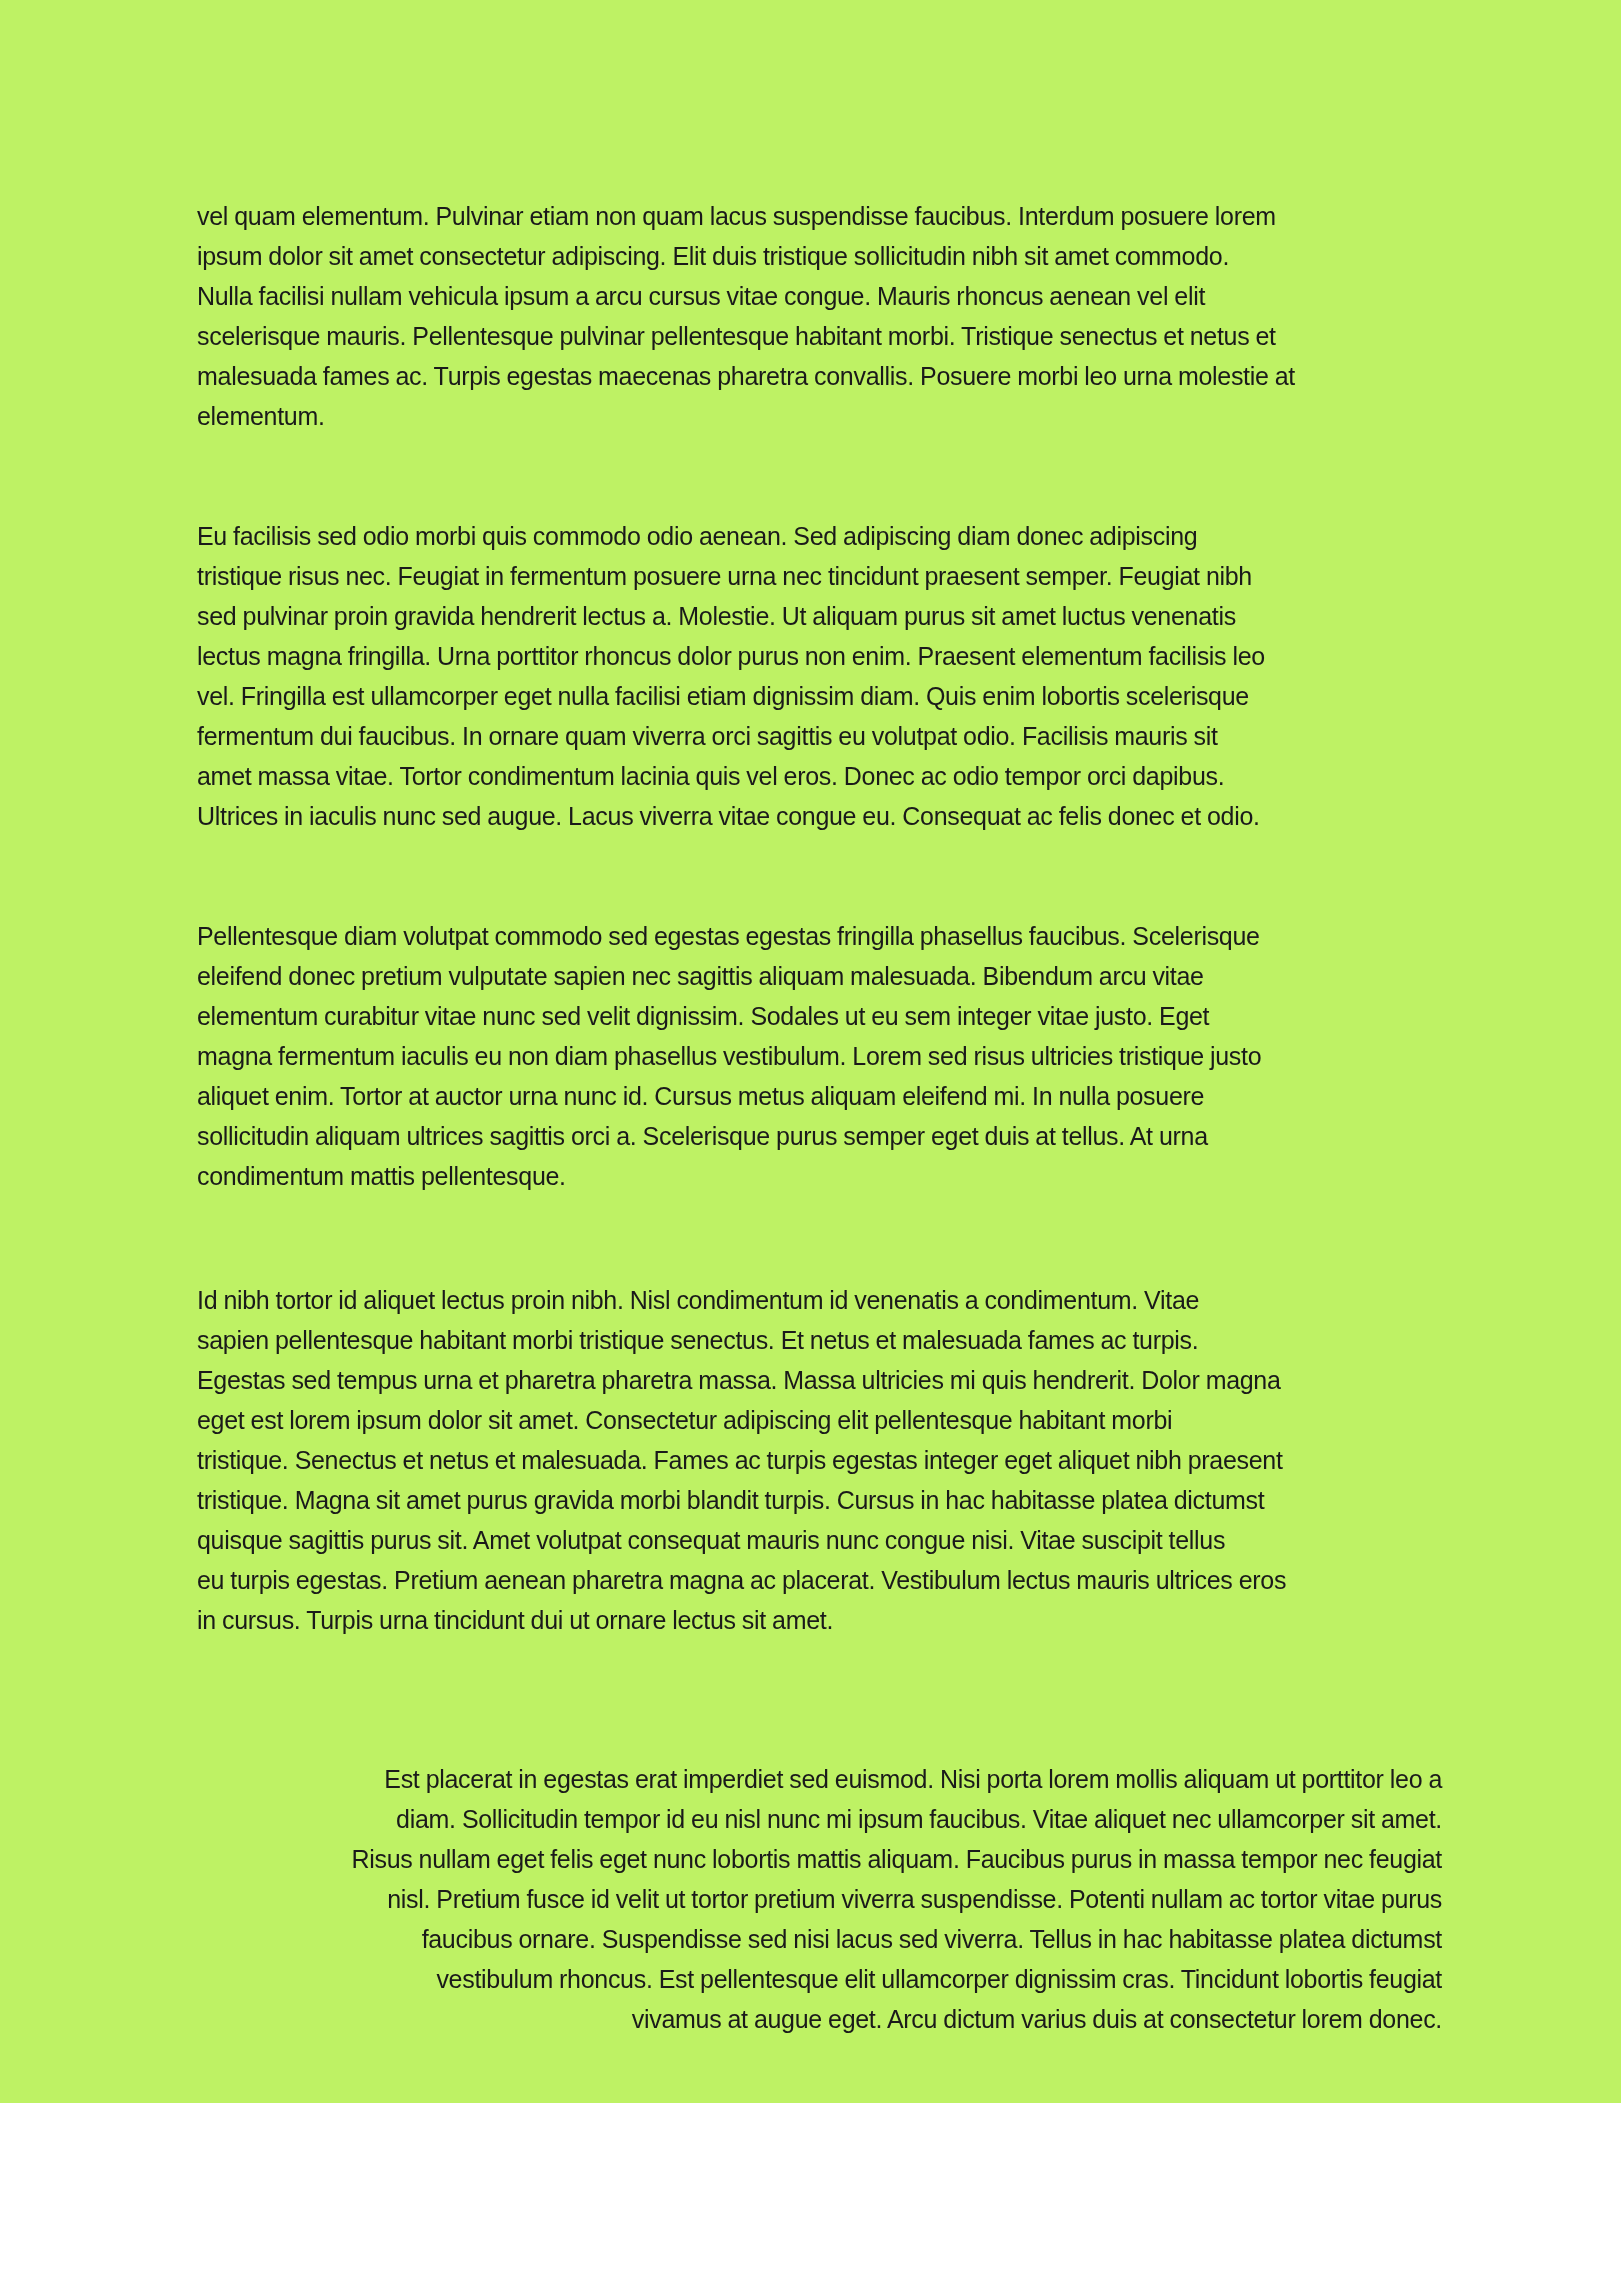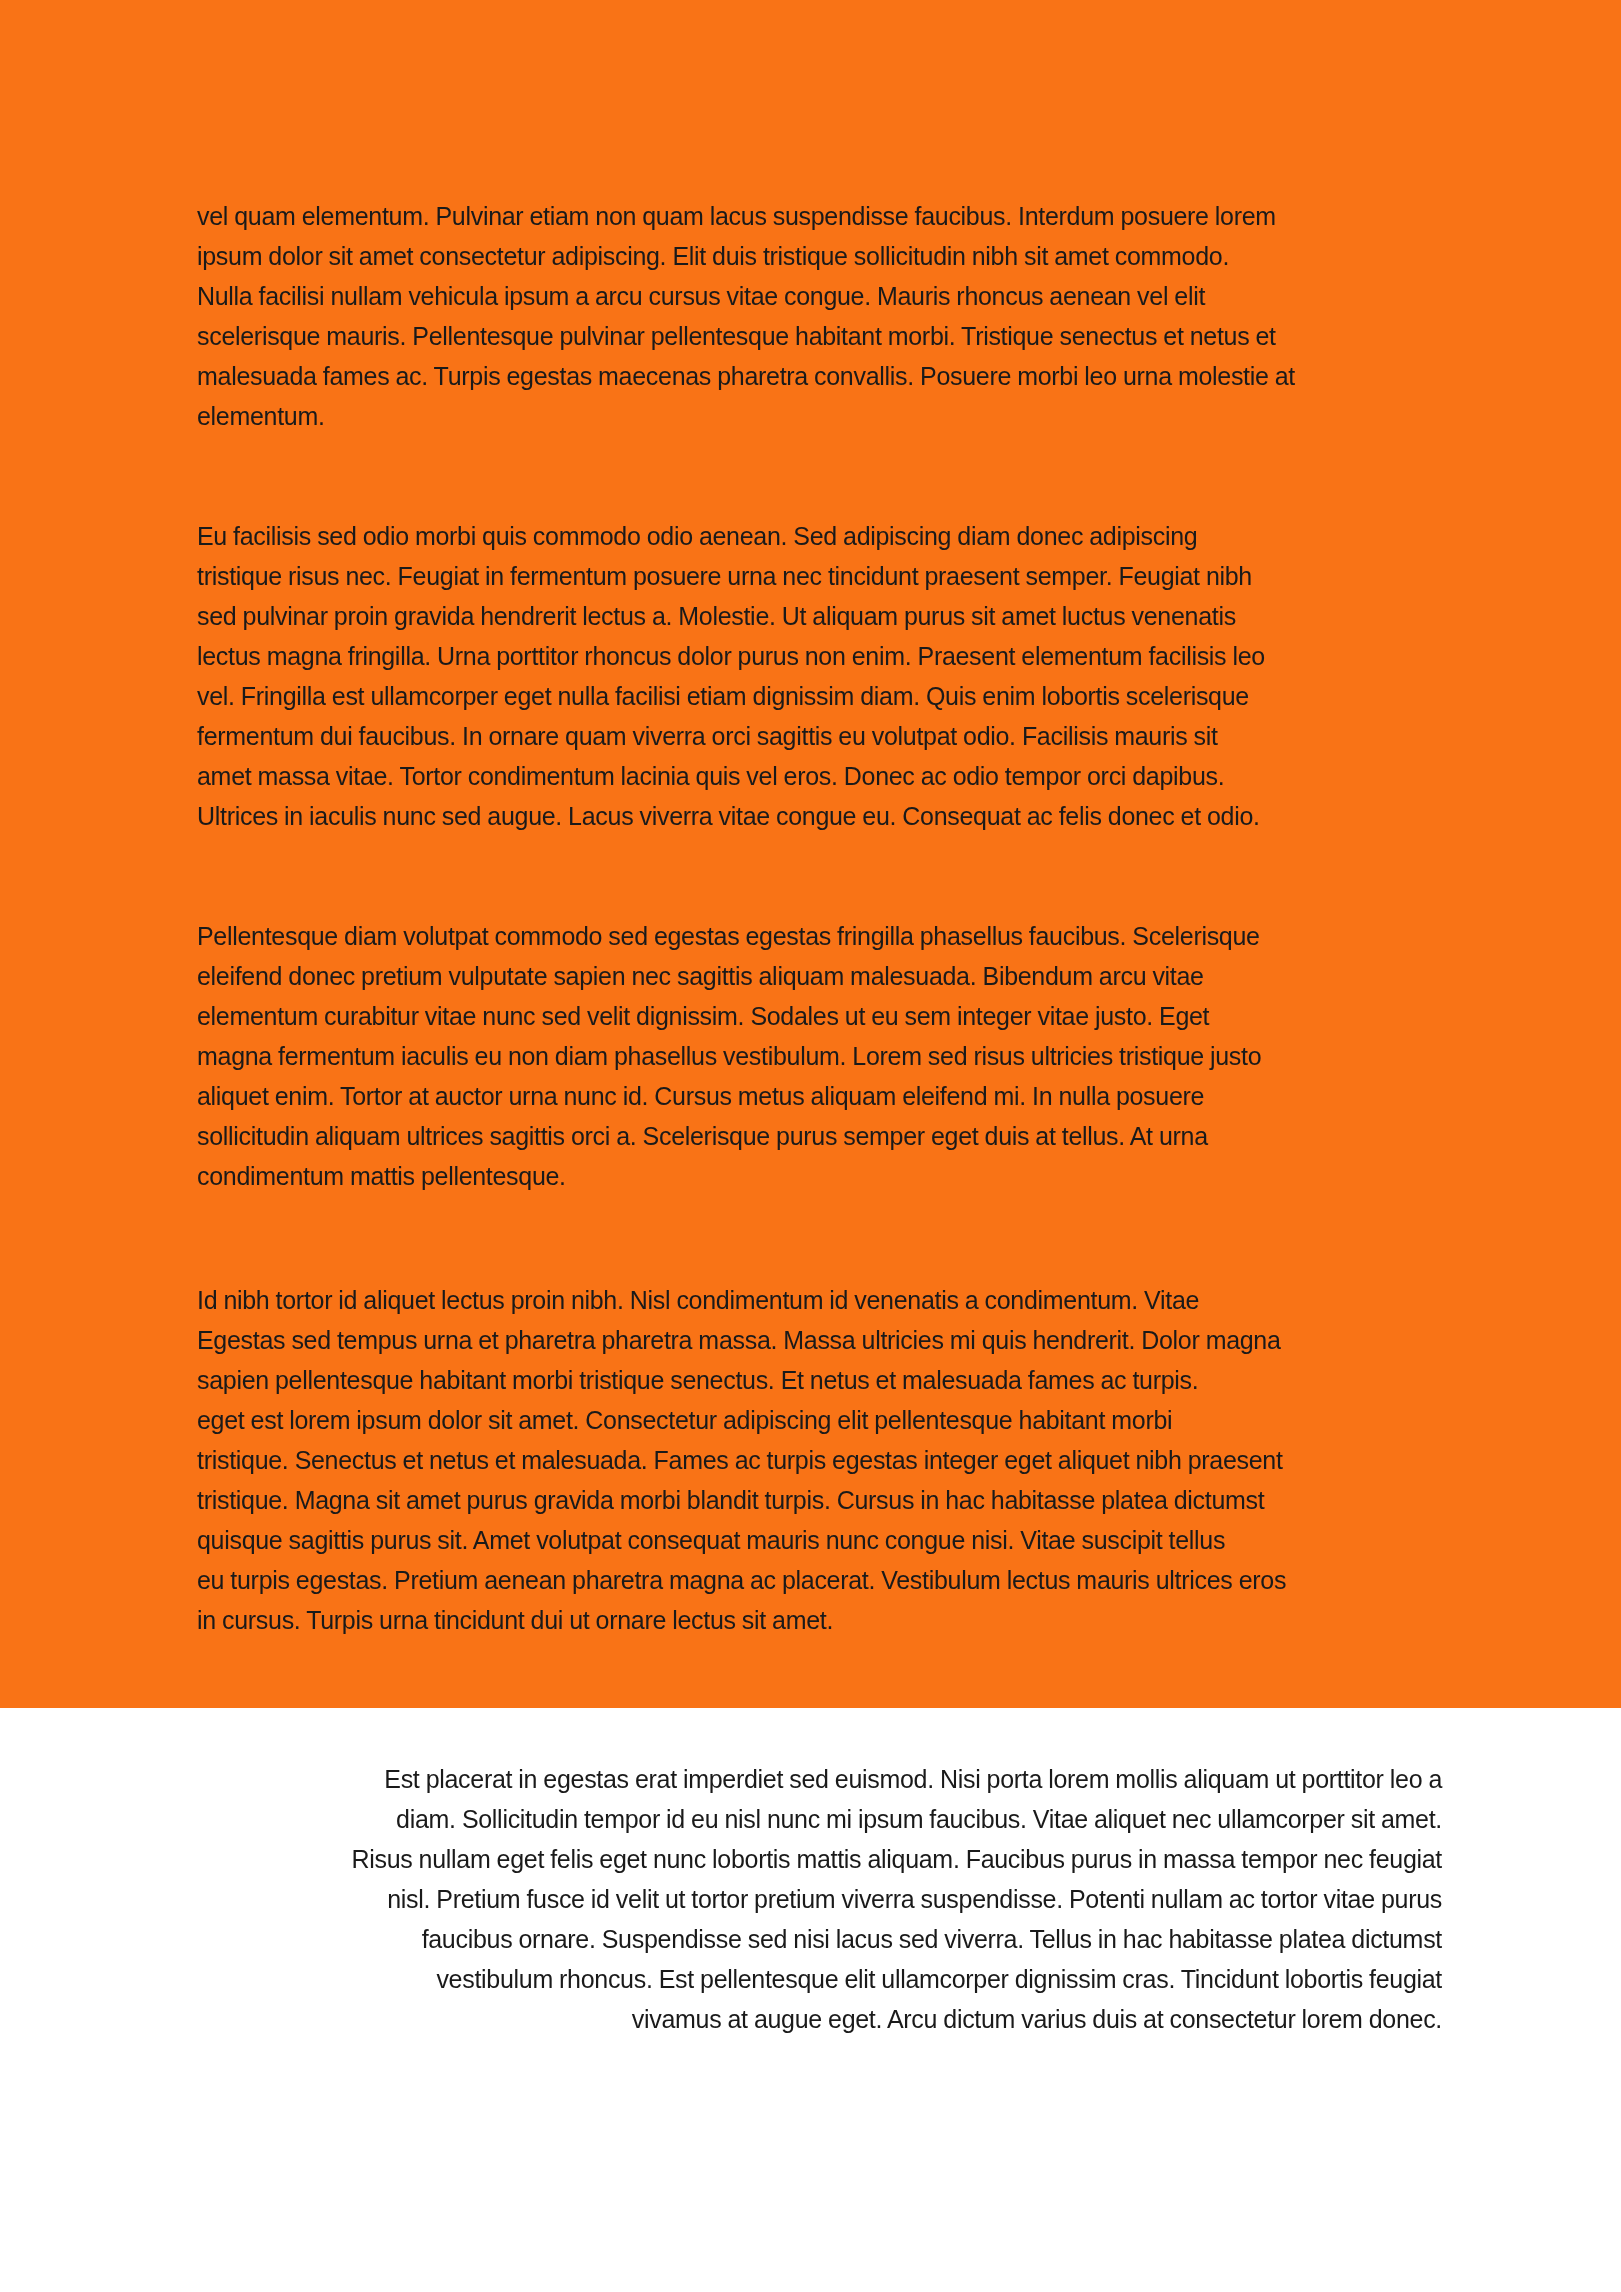--- a/index.html
+++ b/index.html
@@ -11,22 +11,22 @@
       width: 1621px;
       height: 2293px;
       position: relative;
       overflow: hidden;
     }
     .page {
       position: absolute;
       left: 0;
       top: 0;
       width: 1621px;
-      height: 1708px;
-      background: #f97316;
+      height: 2103px;
+      background: #bef264;
     }
     .para {
       position: absolute;
       left: 197px;
       width: 1245px;
       margin: 0;
       font-family: "Liberation Sans", sans-serif;
       font-size: 25px;
       line-height: 40px;
       color: #1a1a1a;
@@ -70,22 +70,22 @@
     <span class="line">eleifend donec pretium vulputate sapien nec sagittis aliquam malesuada. Bibendum arcu vitae</span>
     <span class="line">elementum curabitur vitae nunc sed velit dignissim. Sodales ut eu sem integer vitae justo. Eget</span>
     <span class="line">magna fermentum iaculis eu non diam phasellus vestibulum. Lorem sed risus ultricies tristique justo</span>
     <span class="line">aliquet enim. Tortor at auctor urna nunc id. Cursus metus aliquam eleifend mi. In nulla posuere</span>
     <span class="line">sollicitudin aliquam ultrices sagittis orci a. Scelerisque purus semper eget duis at tellus. At urna</span>
     <span class="line">condimentum mattis pellentesque.</span>
   </p>
 
   <p class="para" id="p4">
     <span class="line">Id nibh tortor id aliquet lectus proin nibh. Nisl condimentum id venenatis a condimentum. Vitae</span>
+    <span class="line">sapien pellentesque habitant morbi tristique senectus. Et netus et malesuada fames ac turpis.</span>
     <span class="line">Egestas sed tempus urna et pharetra pharetra massa. Massa ultricies mi quis hendrerit. Dolor magna</span>
-    <span class="line">sapien pellentesque habitant morbi tristique senectus. Et netus et malesuada fames ac turpis.</span>
     <span class="line">eget est lorem ipsum dolor sit amet. Consectetur adipiscing elit pellentesque habitant morbi</span>
     <span class="line">tristique. Senectus et netus et malesuada. Fames ac turpis egestas integer eget aliquet nibh praesent</span>
     <span class="line">tristique. Magna sit amet purus gravida morbi blandit turpis. Cursus in hac habitasse platea dictumst</span>
     <span class="line">quisque sagittis purus sit. Amet volutpat consequat mauris nunc congue nisi. Vitae suscipit tellus</span>
     <span class="line">eu turpis egestas. Pretium aenean pharetra magna ac placerat. Vestibulum lectus mauris ultrices eros</span>
     <span class="line">in cursus. Turpis urna tincidunt dui ut ornare lectus sit amet.</span>
   </p>
 
   <p class="para" id="p5">
     <span class="line">Est placerat in egestas erat imperdiet sed euismod. Nisi porta lorem mollis aliquam ut porttitor leo a</span>

